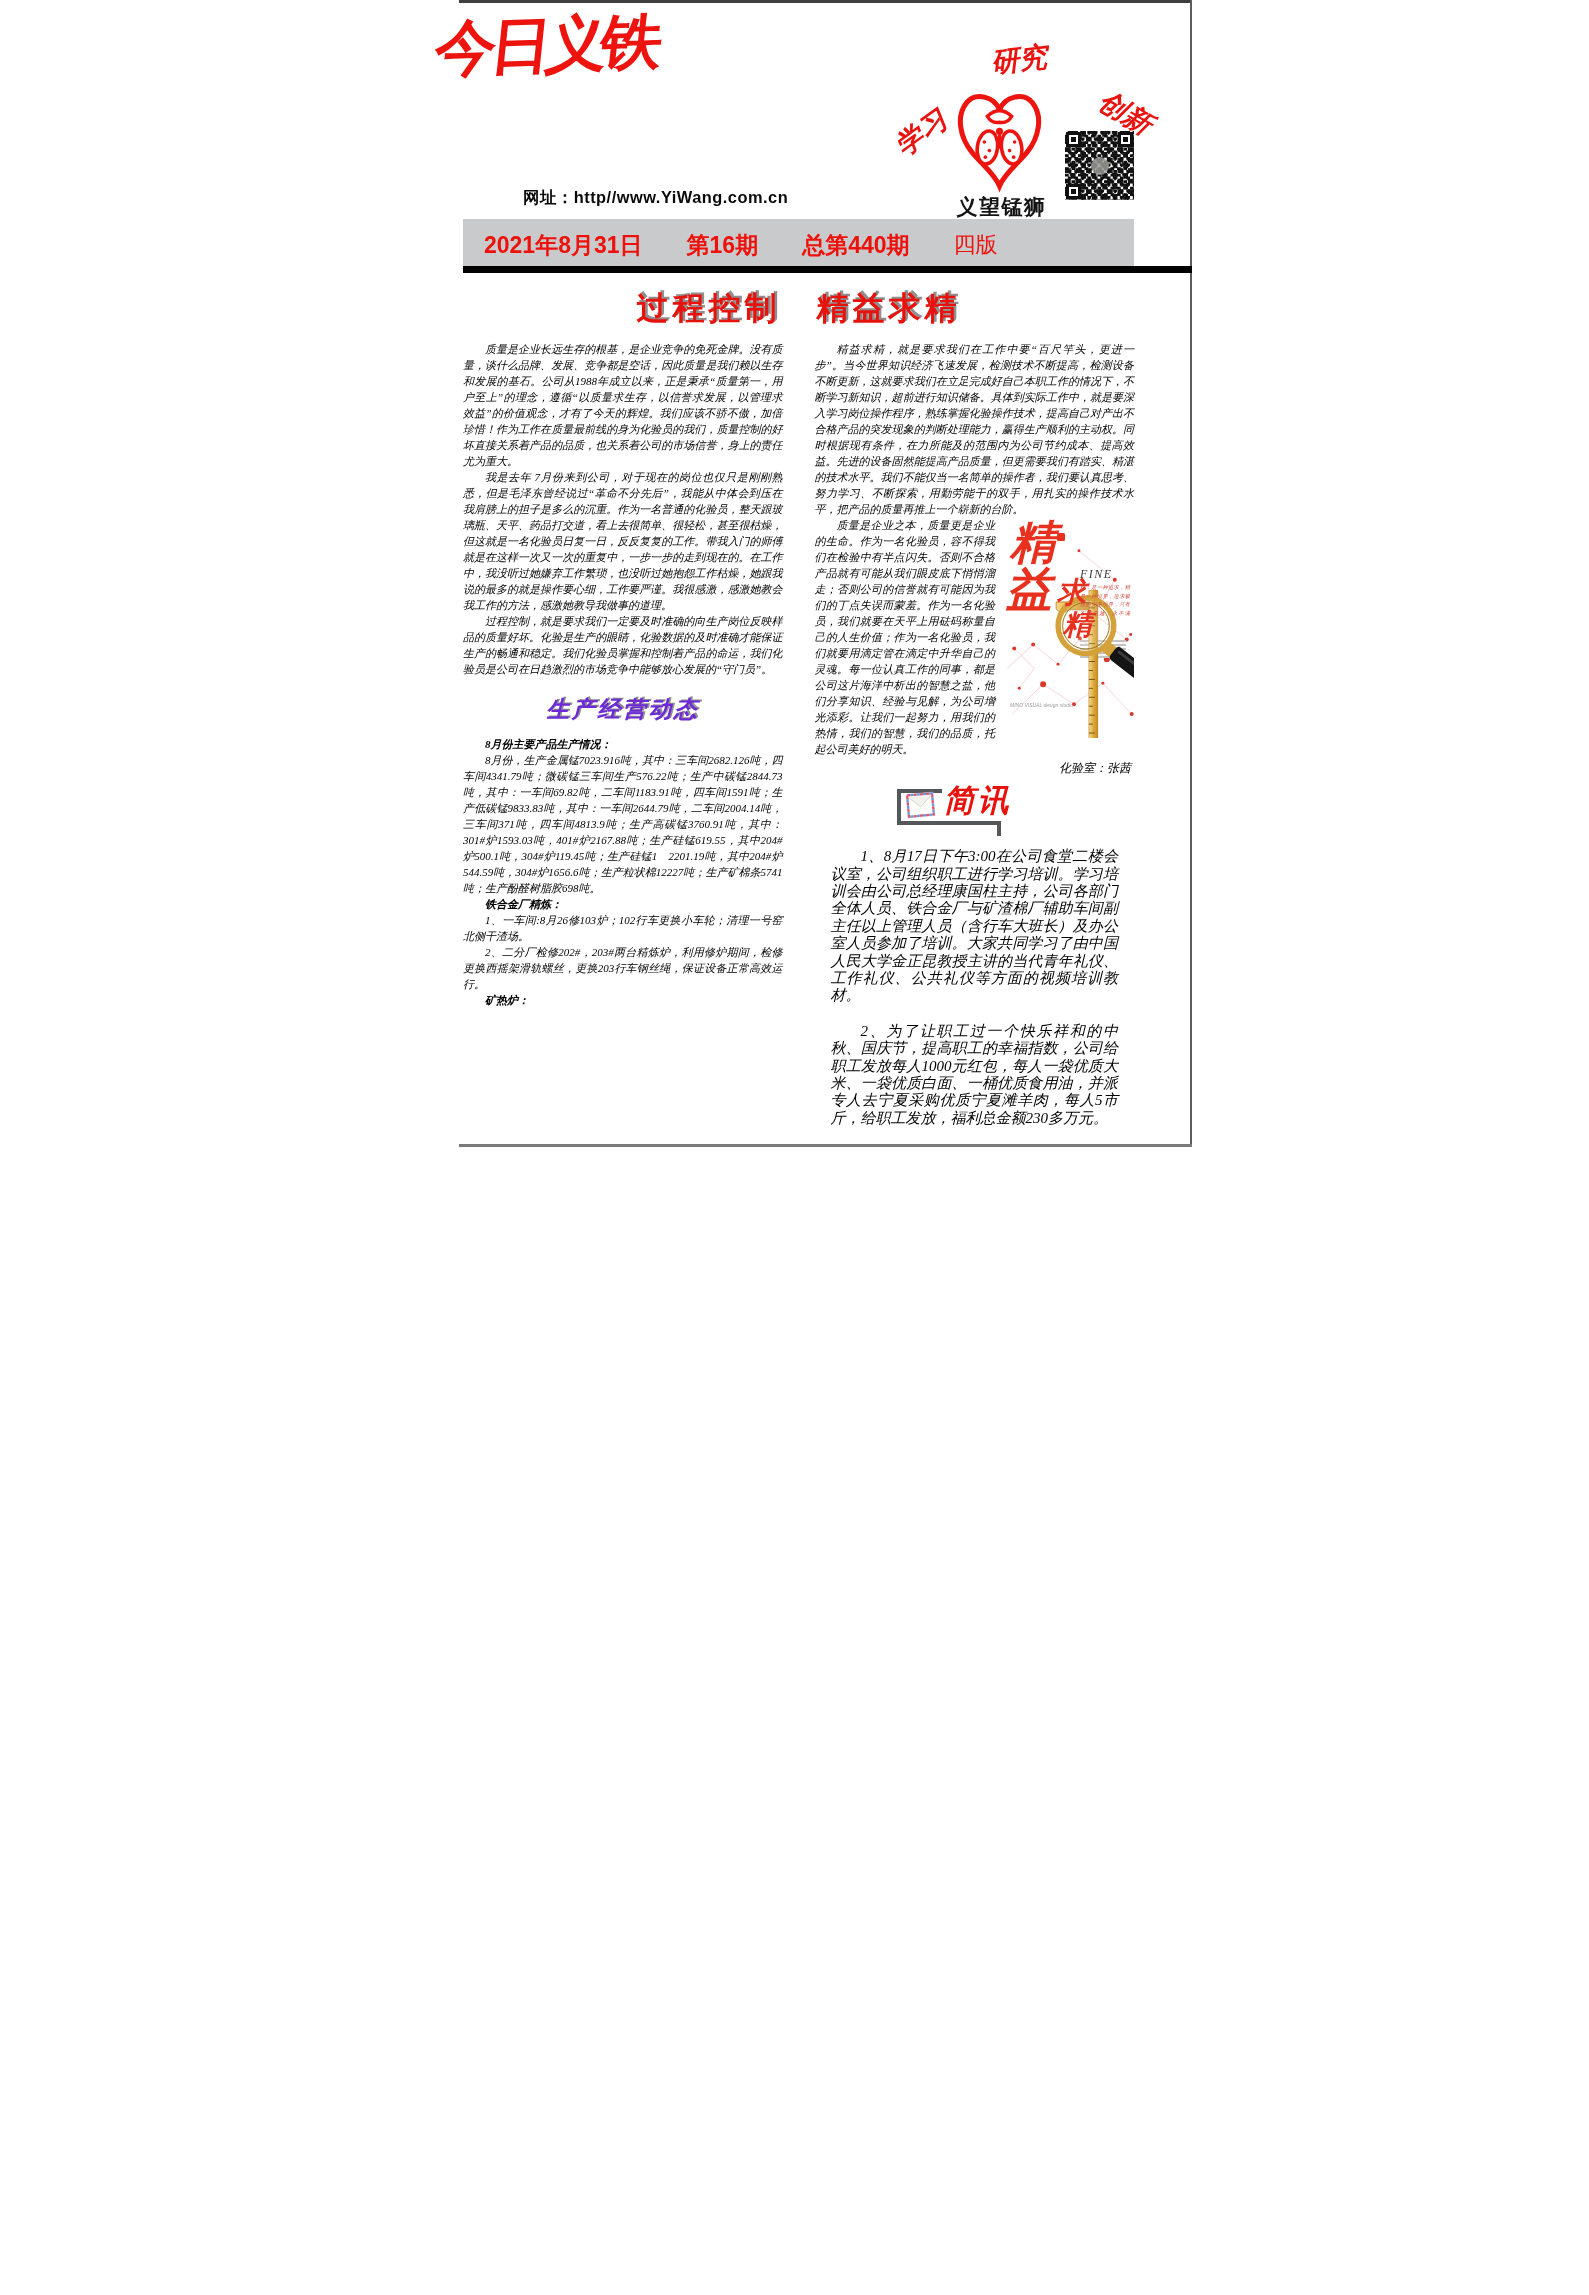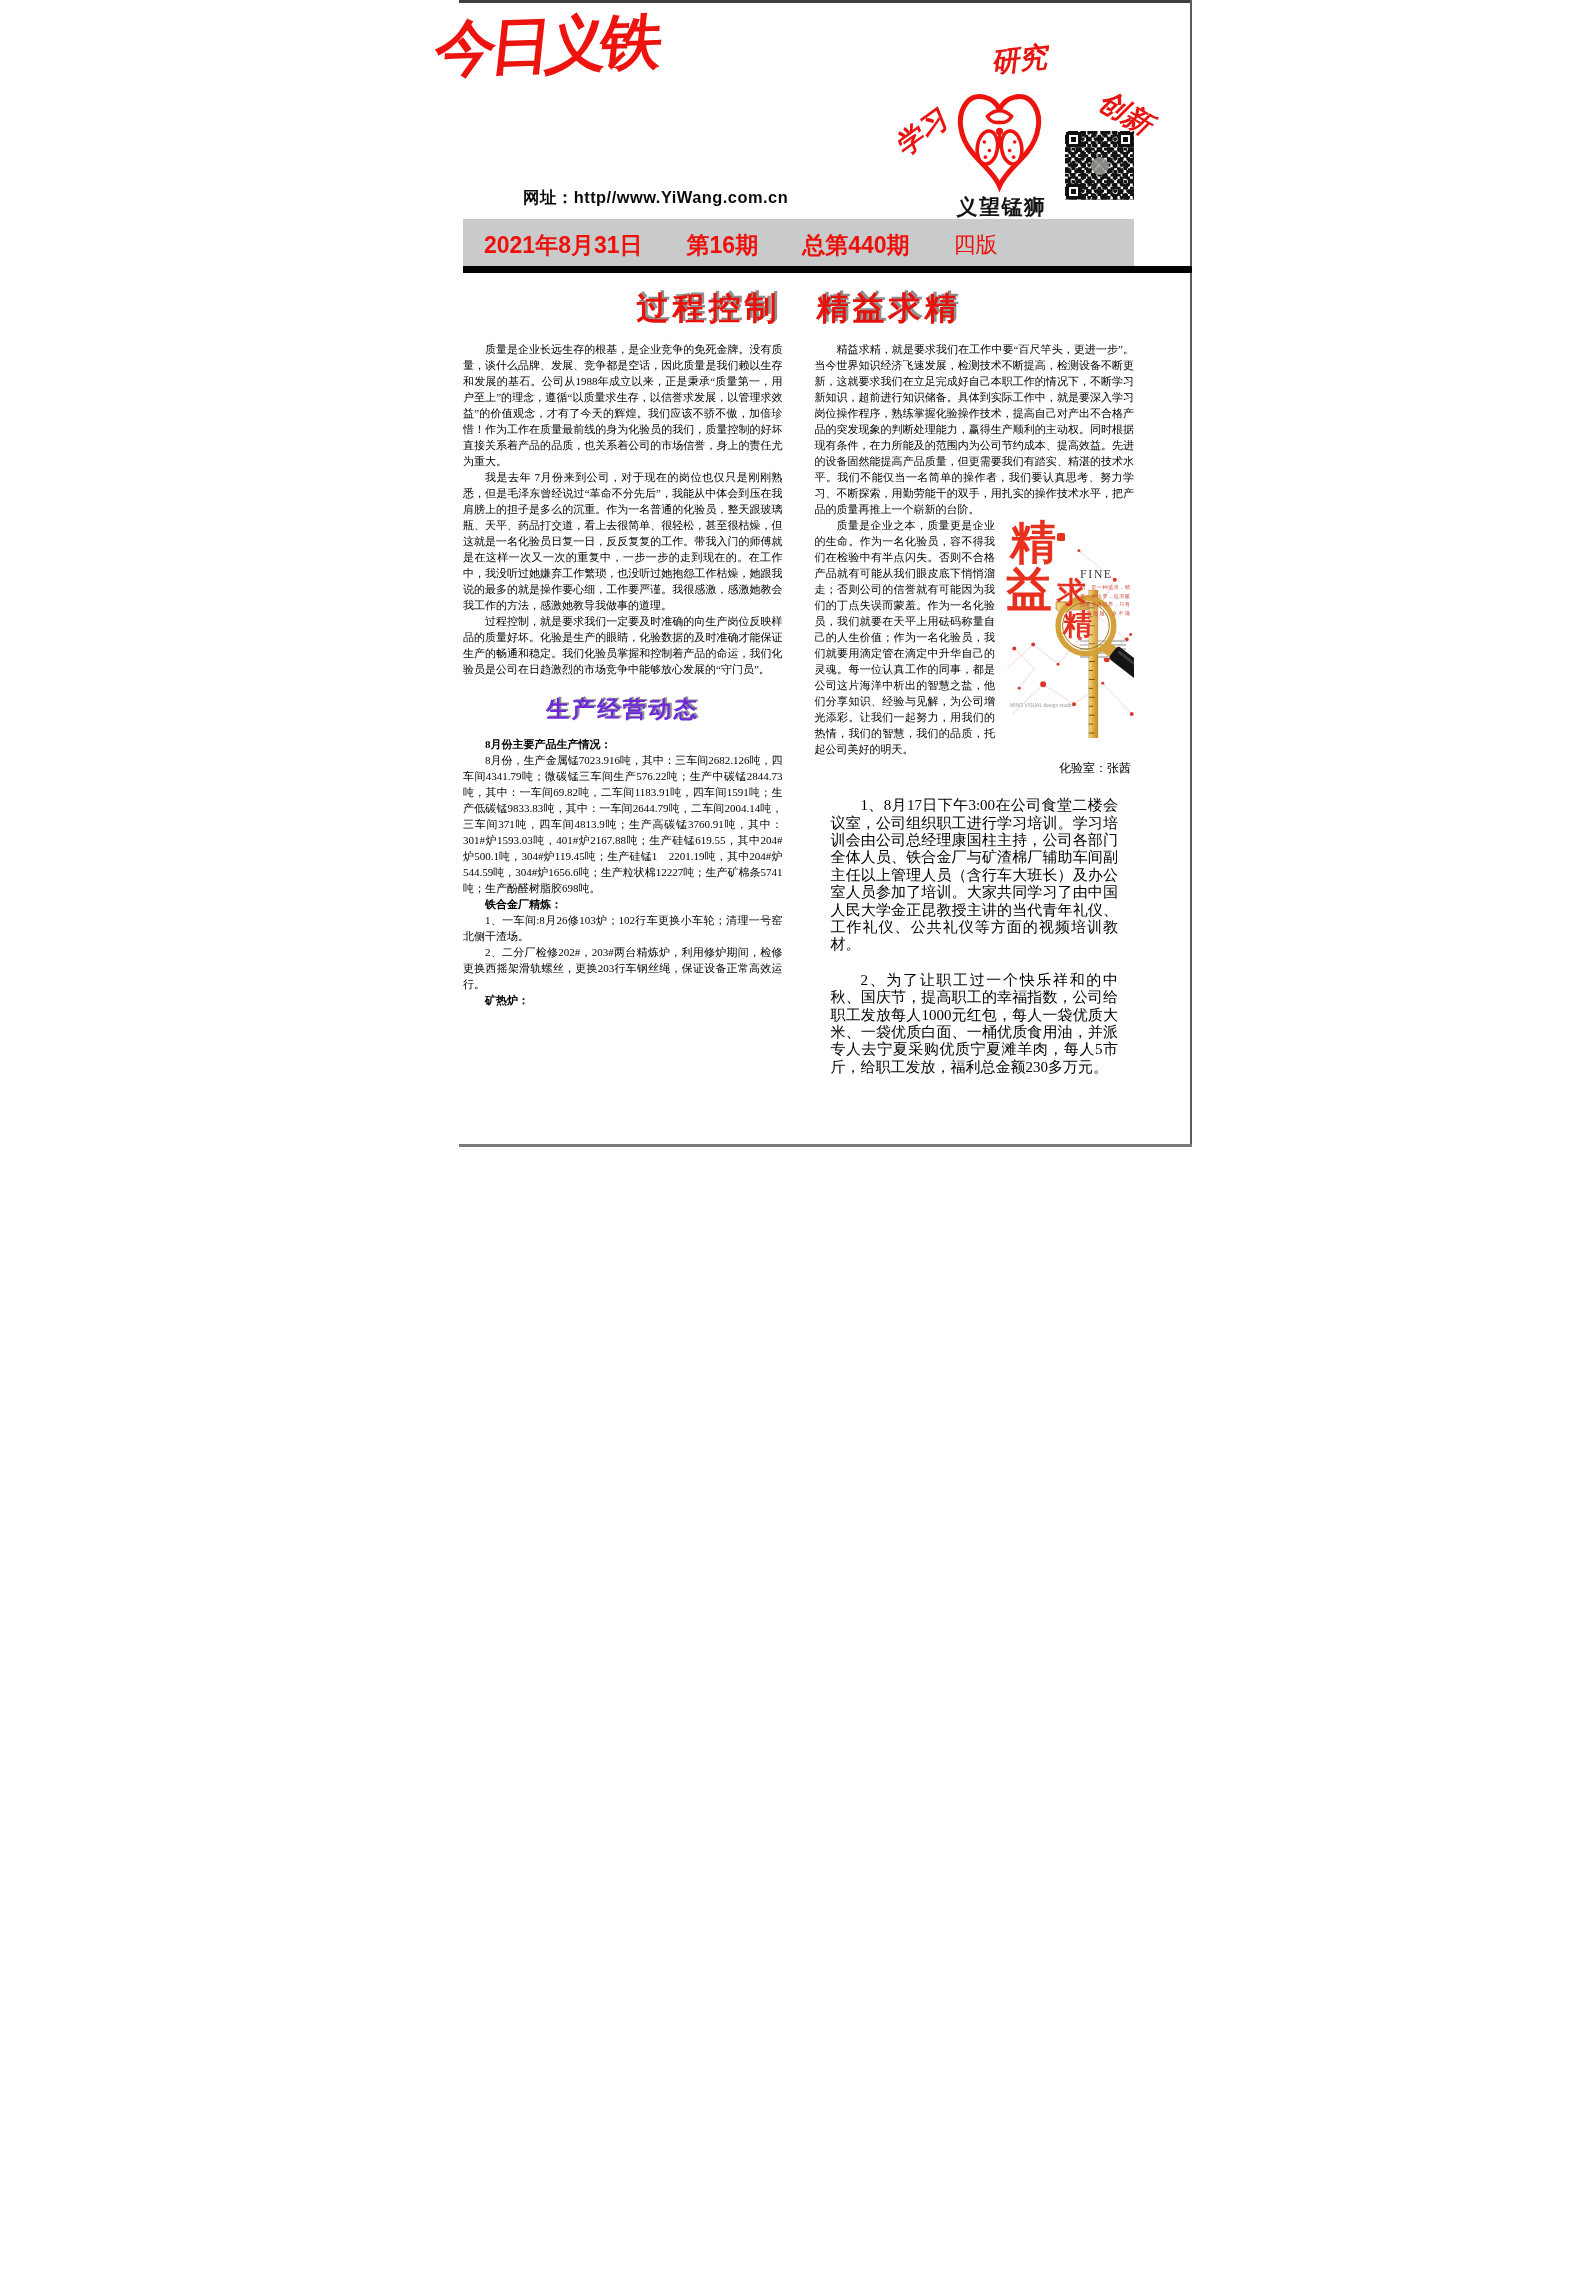--- a/index.html
+++ b/index.html
@@ -44,21 +44,21 @@
       font-family:"Liberation Sans","DejaVu Sans",sans-serif;font-weight:800;font-size:23px;}
   .date-bar .seg{margin-left:44px;white-space:nowrap;}
   .date-bar .seg:first-child{margin-left:21px;}
   .date-bar .pg{font-weight:500;font-family:Liberation Serif, serif;font-size:22px;}
   .black-rule{position:absolute;left:66px;top:266px;right:0;height:6.5px;background:#000;}
 
   
   .content{position:absolute;left:66px;top:284px;width:671px;}
   .article-title{margin:7px 0 15px;text-align:center;font-size:32px;font-weight:900;
       color:#e8120c;letter-spacing:4px;text-shadow:2.5px -2px 0 #8f8f8f;line-height:1.1;}
-  .cols{display:flex;gap:32px;}
+  .cols{display:flex;gap:32px;font-style:italic;}
   .col{flex:1;min-width:0;}
   p.body{margin:0;font-size:11px;line-height:16px;text-align:justify;text-indent:2em;}
   p.signature{margin:3px 0 4px;font-size:12px;text-align:right;padding-right:3px;}
   .clear{clear:both;}
 
   
   .sec2-title{margin:20px 0 14px;text-align:center;font-size:23px;font-weight:900;color:#6d28d9;
       letter-spacing:2.5px;text-shadow:2px -1.5px 0 #8f8f8f;line-height:1.1;}
   p.prod{margin:0;font-size:11px;line-height:16px;text-align:justify;text-indent:2em;}
   p.prod.bold{font-weight:bold;}
@@ -221,20 +221,35 @@
               <rect x="190" y="97" width="94" height="32" rx="8" fill="#141414"></rect>
               <rect x="197" y="103" width="70" height="6" rx="3" fill="#3c3c3c"></rect>
             </g>
           </svg>
         </div>
 
         <p class="body">质量是企业之本，质量更是企业的生命。作为一名化验员，容不得我们在检验中有半点闪失。否则不合格产品就有可能从我们眼皮底下悄悄溜走；否则公司的信誉就有可能因为我们的丁点失误而蒙羞。作为一名化验员，我们就要在天平上用砝码称量自己的人生价值；作为一名化验员，我们就要用滴定管在滴定中升华自己的灵魂。每一位认真工作的同事，都是公司这片海洋中析出的智慧之盐，他们分享知识、经验与见解，为公司增光添彩。让我们一起努力，用我们的热情，我们的智慧，我们的品质，托起公司美好的明天。</p>
         <p class="signature">化验室：张茜</p>
         <div class="clear"></div>
 
+        <div class="brief-head">
+          <i class="bf bf-top"></i>
+          <i class="bf bf-left"></i>
+          <i class="bf bf-bottom"></i>
+          <i class="bf bf-tail"></i>
+          <span class="envelope">
+            <svg viewBox="0 0 64 56" xmlns="http://www.w3.org/2000/svg">
+              <rect x="2" y="2" width="60" height="52" fill="#fbfbf8" stroke="#cfcfcf" stroke-width="1"></rect>
+              <rect x="4.5" y="4.5" width="55" height="47" fill="none" stroke="#e05565" stroke-width="5" stroke-dasharray="7 7"></rect>
+              <rect x="4.5" y="4.5" width="55" height="47" fill="none" stroke="#6f94de" stroke-width="5" stroke-dasharray="7 7" stroke-dashoffset="7"></rect>
+              <path d="M6 8 L32 32 L58 8" fill="#f3f3ee" stroke="#c9c9c4" stroke-width="1.5"></path>
+            </svg>
+          </span>
+          <span class="brief-title">简讯</span>
+        </div>
 
         <p class="brief">1、8月17日下午3:00在公司食堂二楼会议室，公司组织职工进行学习培训。学习培训会由公司总经理康国柱主持，公司各部门全体人员、铁合金厂与矿渣棉厂辅助车间副主任以上管理人员（含行车大班长）及办公室人员参加了培训。大家共同学习了由中国人民大学金正昆教授主讲的当代青年礼仪、工作礼仪、公共礼仪等方面的视频培训教材。</p>
         <p class="brief b2">2、为了让职工过一个快乐祥和的中秋、国庆节，提高职工的幸福指数，公司给职工发放每人1000元红包，每人一袋优质大米、一袋优质白面、一桶优质食用油，并派专人去宁夏采购优质宁夏滩羊肉，每人5市斤，给职工发放，福利总金额230多万元。</p>
       </div>
     </div>
   </main>
 </div>
 
 
 </body></html>

